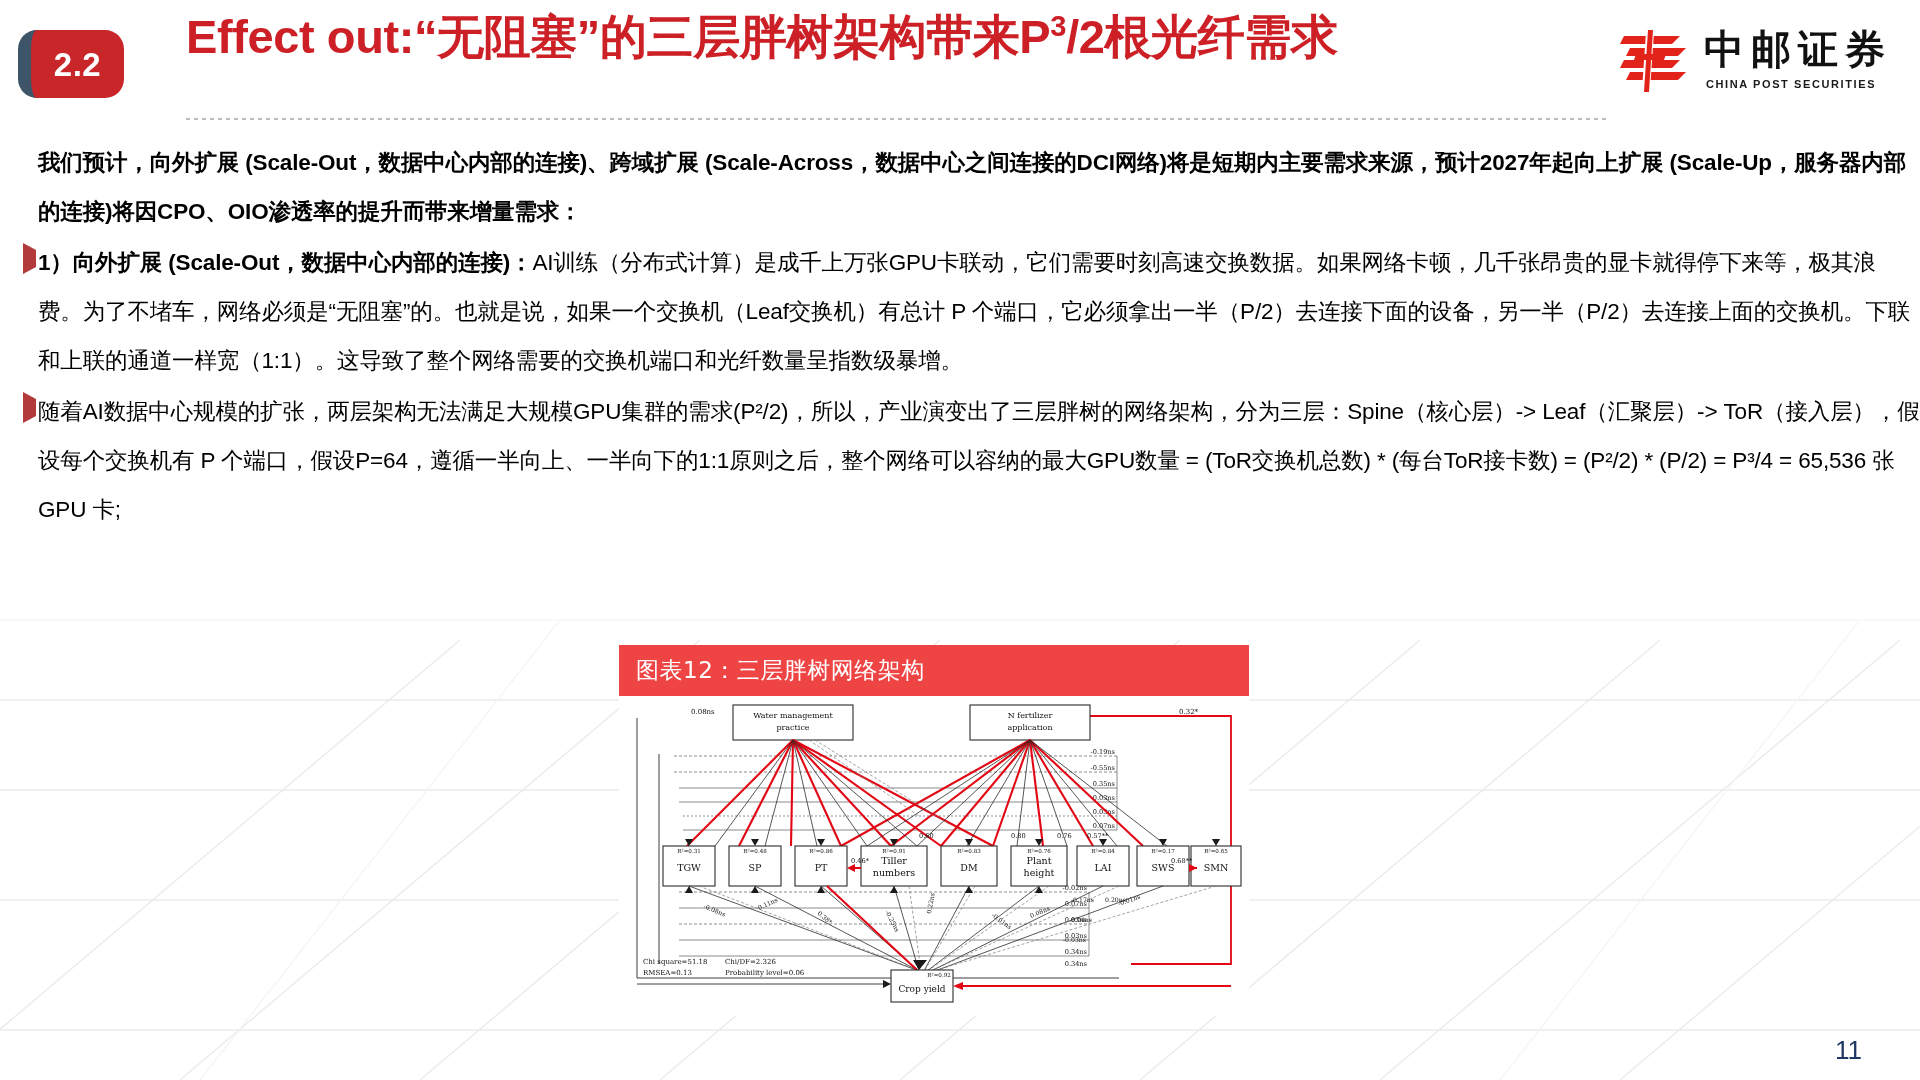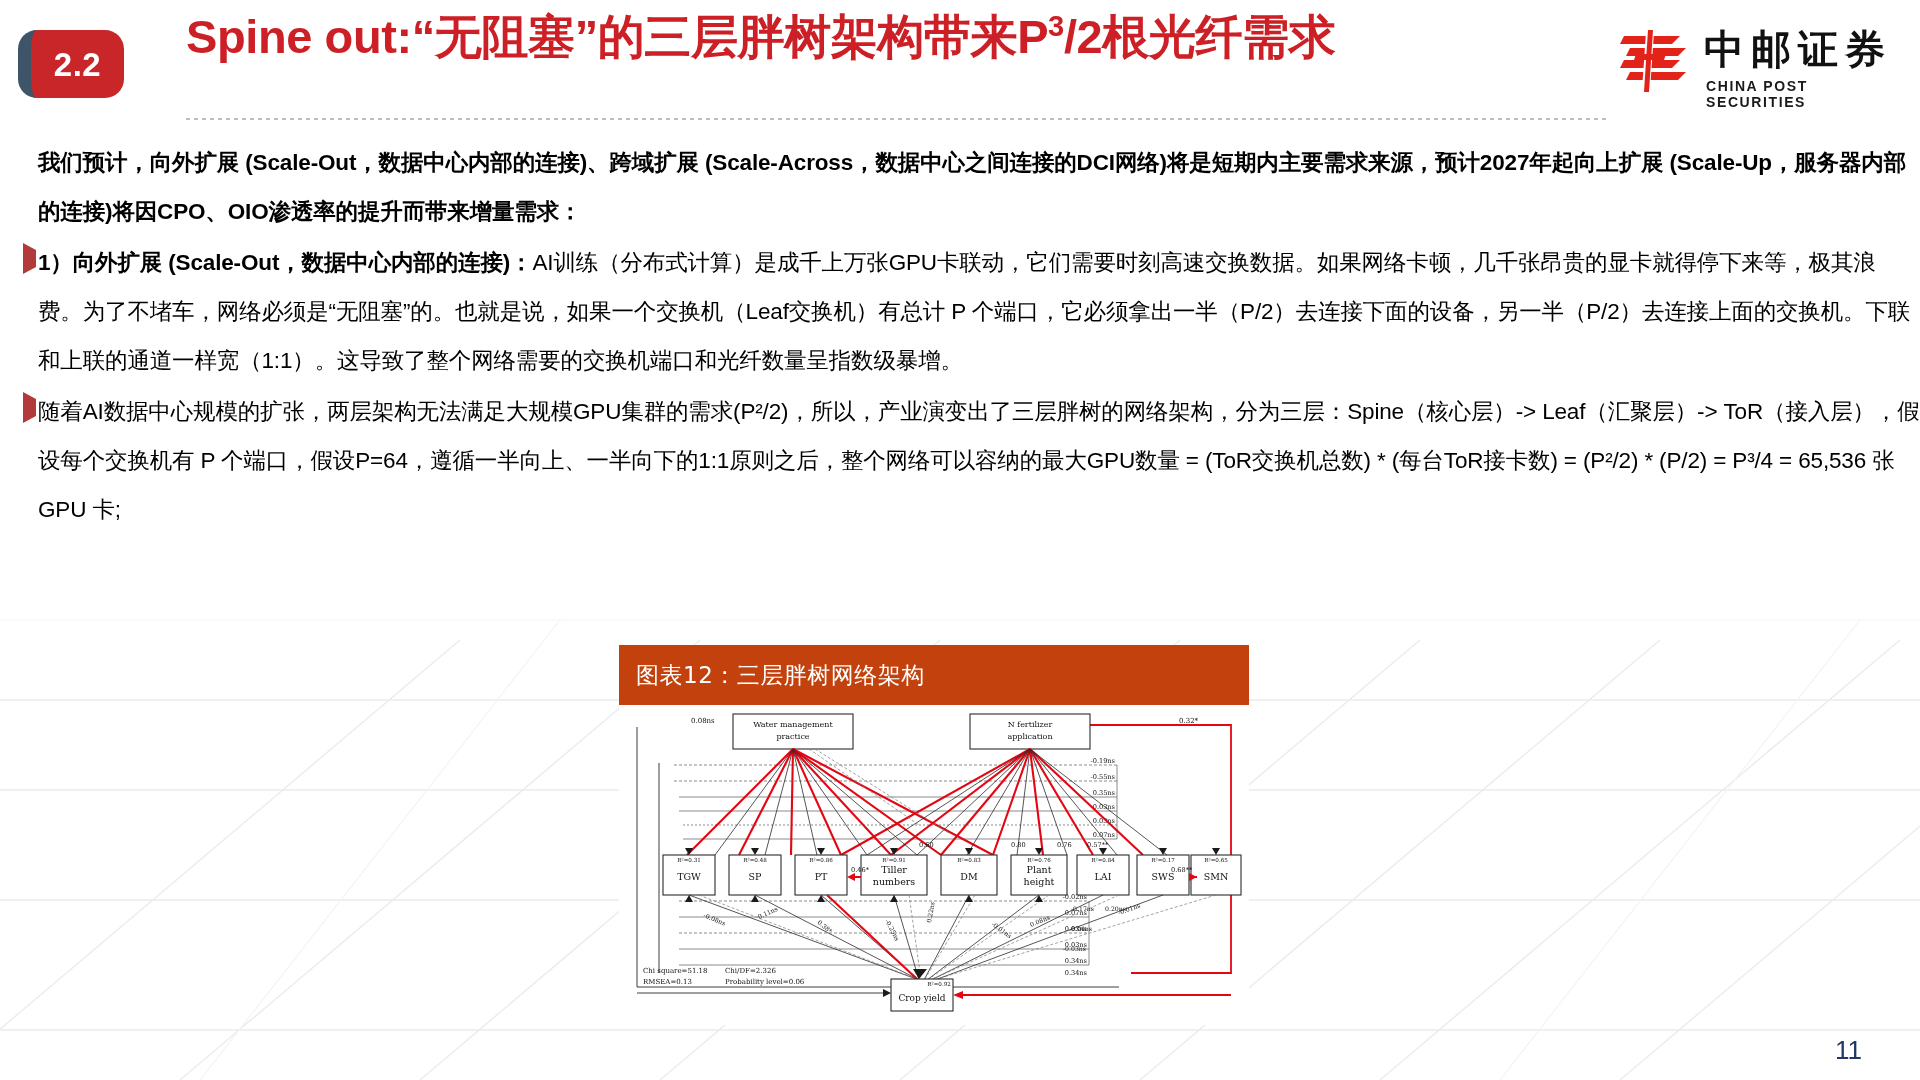--- a/index.html
+++ b/index.html
@@ -45,21 +45,21 @@
   
   .logo { position:absolute; right:22px; top:22px; width:278px; height:84px; }
   .logo-mark { position:absolute; left:0; top:8px; width:74px; height:62px; }
   .logo-cn {
     position:absolute; left:84px; top:2px;
     font-size:40px; font-weight:bold; color:#111; letter-spacing:7px;
     font-family:"DejaVu Sans","Liberation Sans",sans-serif; line-height:50px;
   }
   .logo-en {
     position:absolute; left:86px; top:56px;
-    font-size:14px; color:#1a1a1a; letter-spacing:1.6px; font-weight:600;
+    font-size:11px; color:#1a1a1a; letter-spacing:1.6px; font-weight:600;
     font-family:"Liberation Sans", sans-serif;
   }
 
   
   .body { position:absolute; left:0; top:128px; width:1920px; z-index:3; }
   .blk { position:relative; padding-left:38px; margin-bottom:2px; }
   .mk { position:absolute; left:22px; top:12px; }
   .mk-sq { width:14px; height:14px; background:#c0252a; }
   .mk-ar {
     width:0; height:0; border-left:13px solid #b23a3a;
@@ -70,21 +70,21 @@
     font-size:22.5px; line-height:49px; color:#000000;
     font-family:"Liberation Sans","DejaVu Sans",sans-serif;
     letter-spacing:-0.15px;
   }
   .txt.b { font-weight:bold; }
   .txt .bld { font-weight:bold;text-align:center; }
 
   
   .fig { position:absolute; left:619px; top:645px; width:630px; z-index:3; }
   .fig-cap {
-    width:630px; height:60px; background:#c2410c; color:#ffffff;
+    width:630px; height:51px; background:#ef4444; color:#ffffff;
     font-size:23px; font-weight:normal; display:flex; align-items:center;
     padding-left:17px; font-family:"DejaVu Sans","Liberation Sans",sans-serif;
     letter-spacing:0.5px;
   }
   .fig-box { position:relative; width:630px; height:320px; background:#ffffff; }
   .fig-svg { display:block; }
 
   .src {
     position:absolute; left:632px; top:1016px; width:960px; z-index:4;
     font-size:20.5px; line-height:26px; color:#1a1a1a;
@@ -122,21 +122,21 @@
     </g>
   </svg>
 
   <div class="hdr">
 
     <div class="sec-badge">
       <span>2.2</span>
     </div>
 
     <div class="hdr-title">
-      <span>Spine out:“无阻塞”的三层胖树架构带来P</span><sup>3</sup><span>/2根光纤需</span><span>求</span>
+      <span>Effect out:“无阻塞”的三层胖树架构带来P</span><sup>3</sup><span>/2根光纤需</span><span>求</span>
     </div>
 
     <div class="hdr-rule"></div>
 
     <div class="logo">
       <svg class="logo-mark" viewBox="0 0 74 62">
         <g fill="#e2231a">
           <path d="M4 6 L60 6 L52 14 L0 14 Z"></path>
           <path d="M10 18 L66 18 L58 26 L6 26 Z"></path>
           <path d="M4 30 L60 30 L52 38 L0 38 Z"></path>

